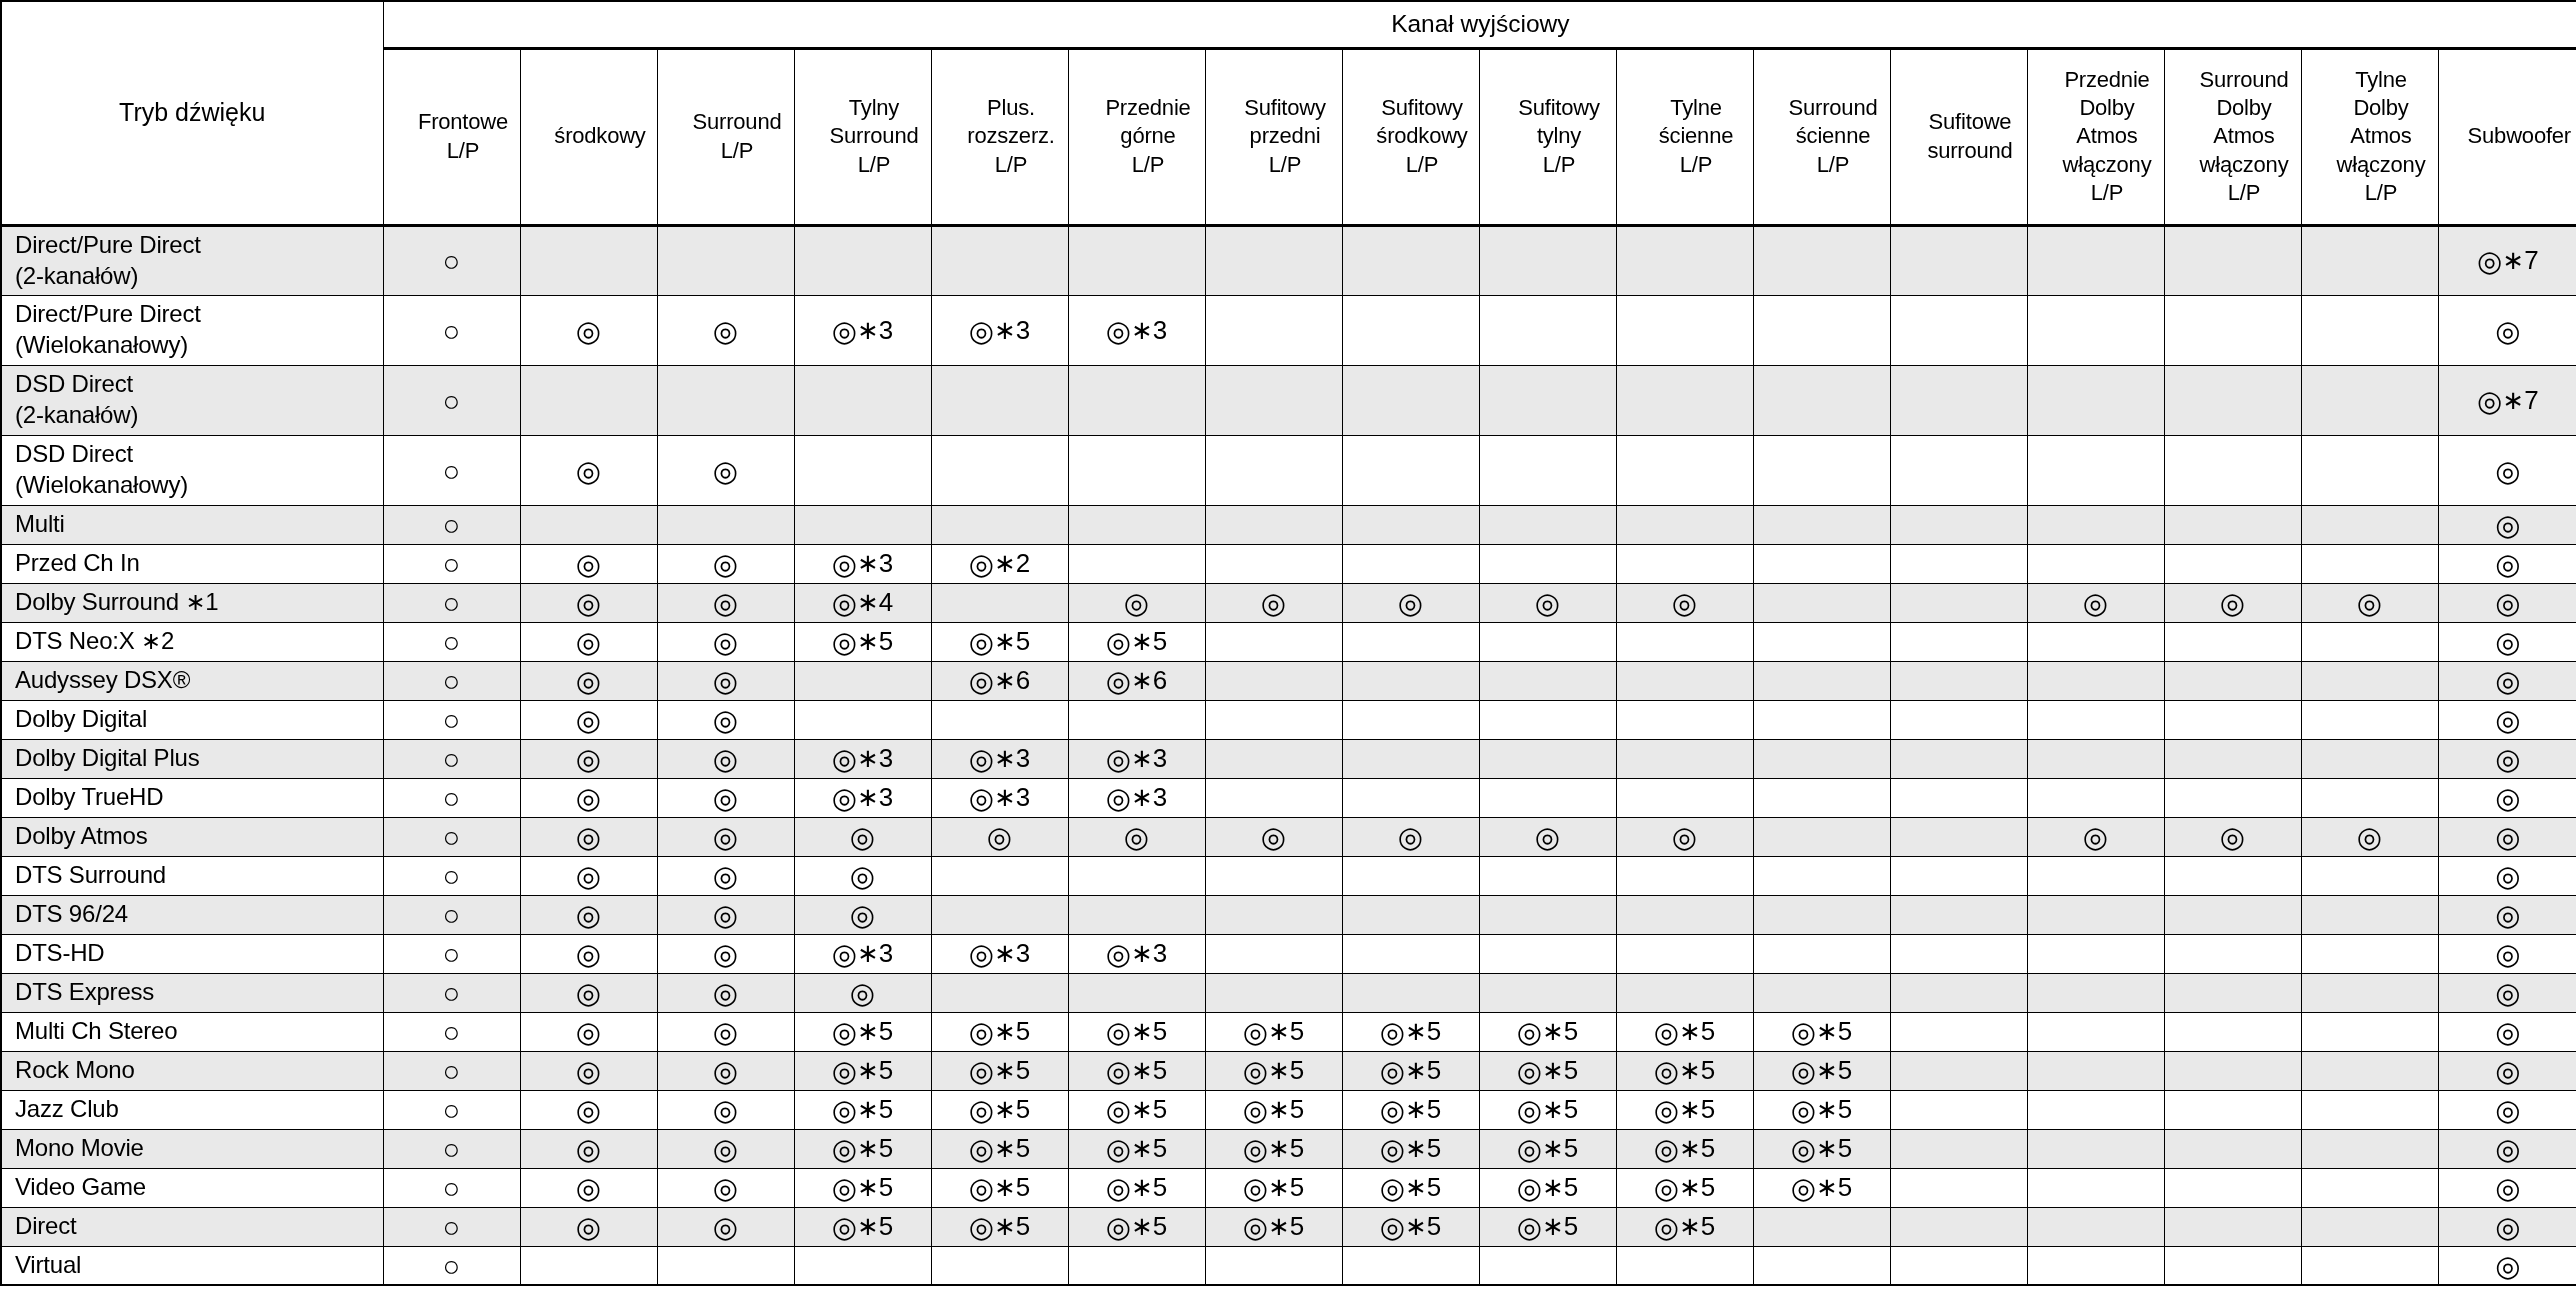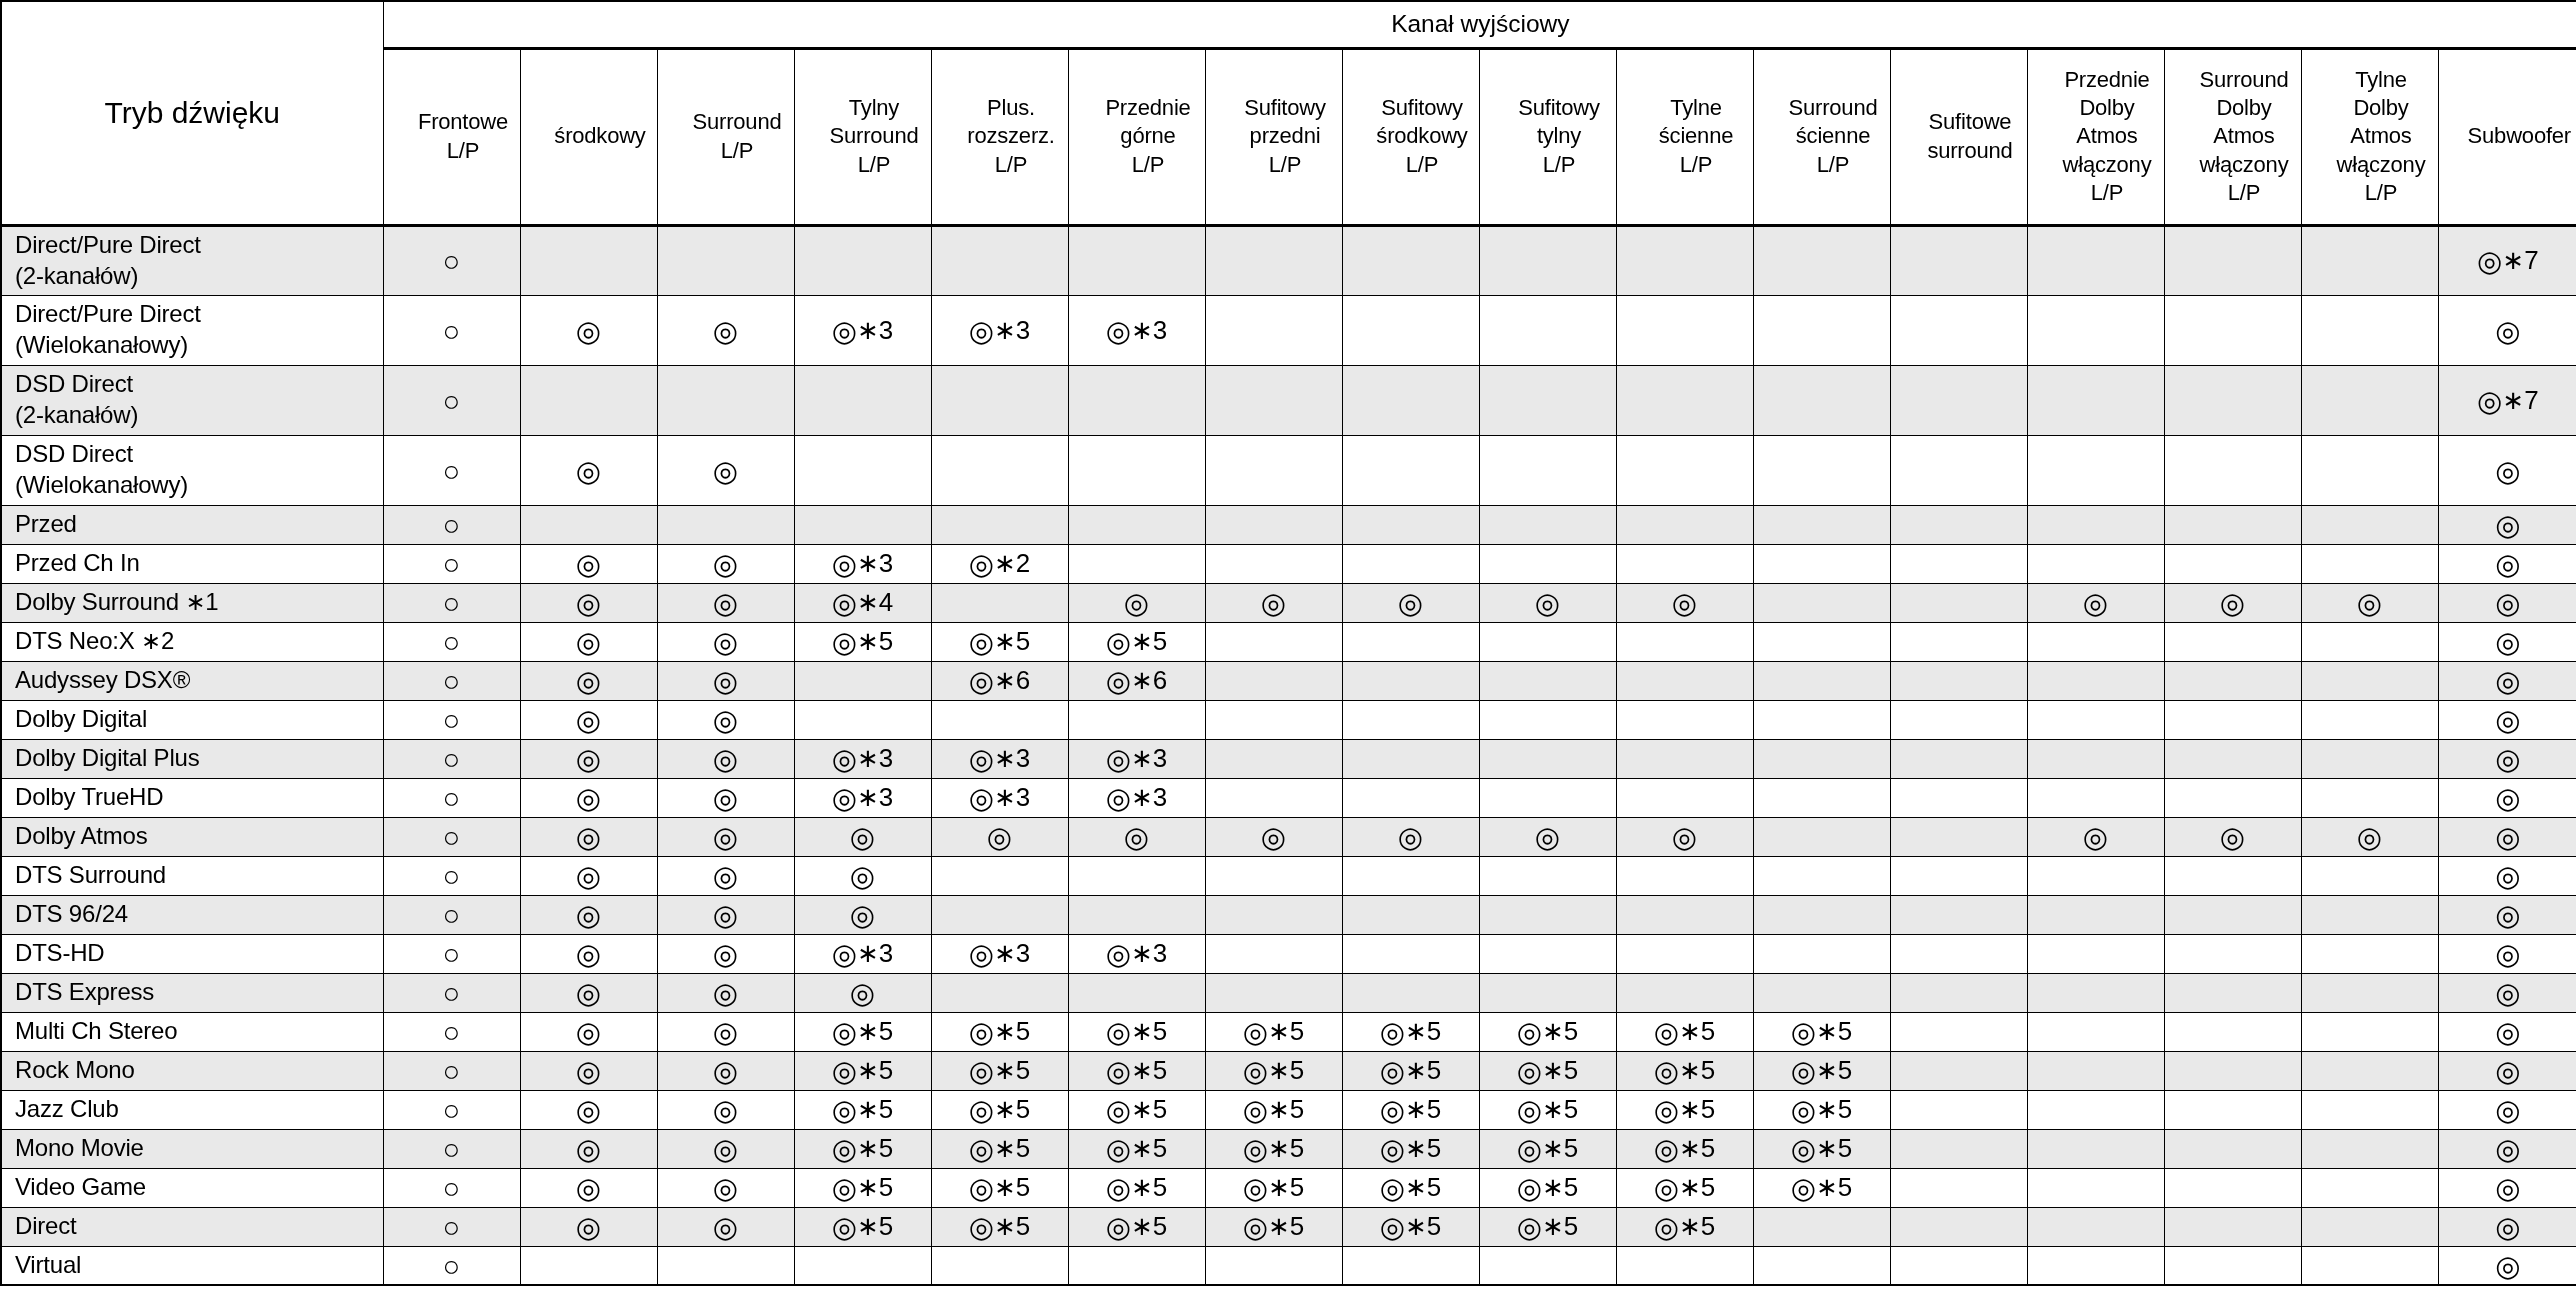--- a/index.html
+++ b/index.html
@@ -27,21 +27,21 @@
     padding:0;
     overflow:hidden;
   }
   tr.hdr-group{height:47px;}
   tr.hdr-cols{height:177px;}
   th.group-header{
     font-size:24.5px;font-weight:400;text-align:center;
     border-bottom:3.1px solid #000;
   }
   th.corner{
-    font-size:30px;font-weight:400;text-align:center;
+    font-size:25px;font-weight:400;text-align:center;
     border-bottom:3.1px solid #000;
   }
   th.colhead{
     font-size:22px;font-weight:400;text-align:center;
     white-space:pre-line;line-height:1.28;
     letter-spacing:-0.2px;
     border-bottom:3.1px solid #000;
     padding-left:23px;
   }
   tbody tr{height:39px;}
@@ -214,21 +214,21 @@
         <td class="cell"></td>
         <td class="cell"></td>
         <td class="cell"></td>
         <td class="cell"></td>
         <td class="cell"></td>
         <td class="cell"></td>
         <td class="cell"></td>
         <td class="cell"><span class="circ">◎</span></td>
       </tr>
       <tr class="shaded">
-        <td class="rowlabel">Przed</td>
+        <td class="rowlabel">Multi</td>
         <td class="cell"><span class="circ">○</span></td>
         <td class="cell"></td>
         <td class="cell"></td>
         <td class="cell"></td>
         <td class="cell"></td>
         <td class="cell"></td>
         <td class="cell"></td>
         <td class="cell"></td>
         <td class="cell"></td>
         <td class="cell"></td>

